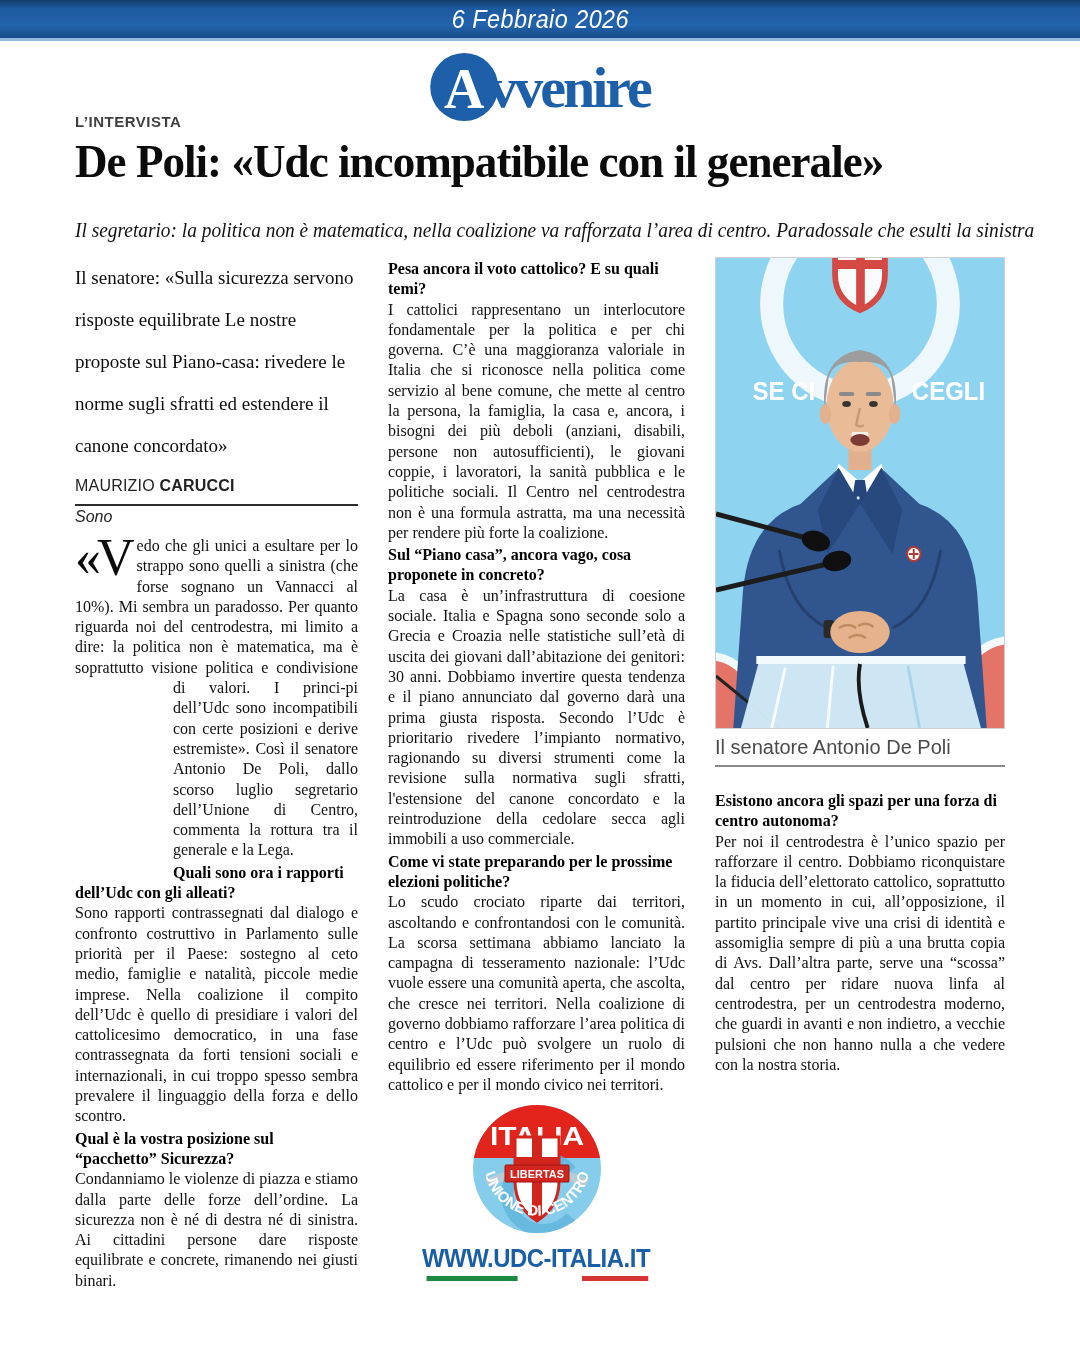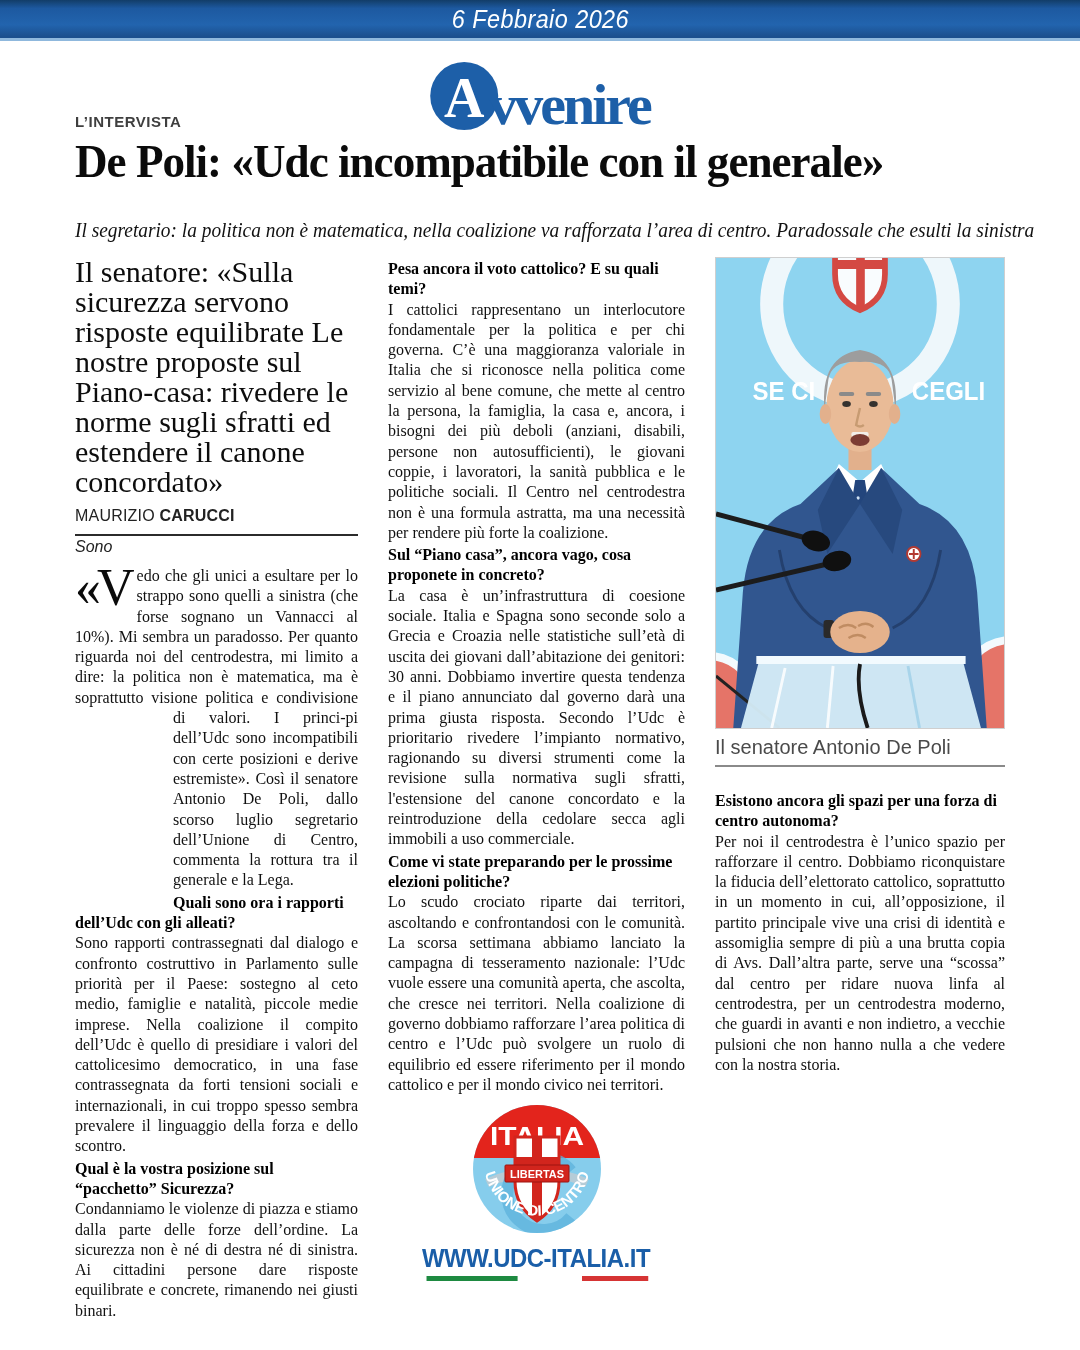--- a/index.html
+++ b/index.html
@@ -29,21 +29,21 @@
   .av-disc{
     width:68px;height:68px;border-radius:50%;background:#1d5fa8;
     display:flex;align-items:center;justify-content:center;flex:0 0 auto;
   }
   .av-a{
     color:#ffffff;font-family:"Liberation Serif",serif;font-weight:700;
     font-size:56px;line-height:1;margin-top:4px;
   }
   .av-rest{
     color:#1d5fa8;font-family:"Liberation Serif",serif;font-weight:700;
-    font-size:58px;letter-spacing:-3px;margin-left:-10px;margin-top:18px;
+    font-size:58px;letter-spacing:-3px;margin-left:-10px;margin-top:0;
   }
   .kicker{
     position:absolute;left:75px;top:72px;
     font-family:"Liberation Sans",sans-serif;font-weight:bold;
     font-size:15px;color:#3f3f3f;letter-spacing:0.5px;
   }
   .headline{
     position:absolute;left:75px;top:94px;width:940px;
     font-size:46px;color:#0b0b0b;font-weight:600;
     letter-spacing:-1px;white-space:nowrap;
@@ -54,21 +54,21 @@
     font-style:italic;font-size:22px;color:#111;
     white-space:nowrap;transform:scaleX(0.88);transform-origin:left center;
   }
   
   .content{
     margin:0 75px;display:grid;
     grid-template-columns:283px 297px 290px;column-gap:30px;
   }
   .col{min-width:0;}
   .standfirst{
-    font-size:30px;line-height:30px;color:#0d0d0d;margin:0 0 10px 0;
+    font-size:19px;line-height:42px;color:#0d0d0d;margin:0 0 10px 0;
   }
   .byline{
     font-family:"Liberation Sans",sans-serif;font-size:16px;color:#222;
     border-bottom:2px solid #2b2b2b;padding-bottom:9px;margin-bottom:2px;
     letter-spacing:0.2px;transform-origin:left center;
   }
   .byline .last{font-weight:bold;}
   .dateline{
     font-family:"Liberation Sans",sans-serif;font-style:italic;
     font-size:16px;color:#222;margin-bottom:10px;

